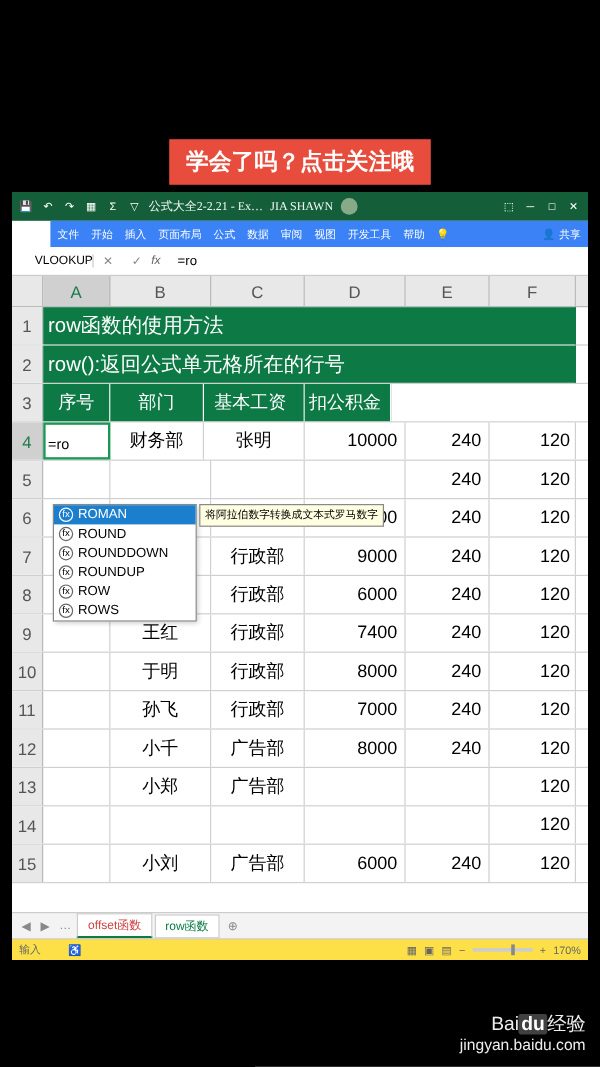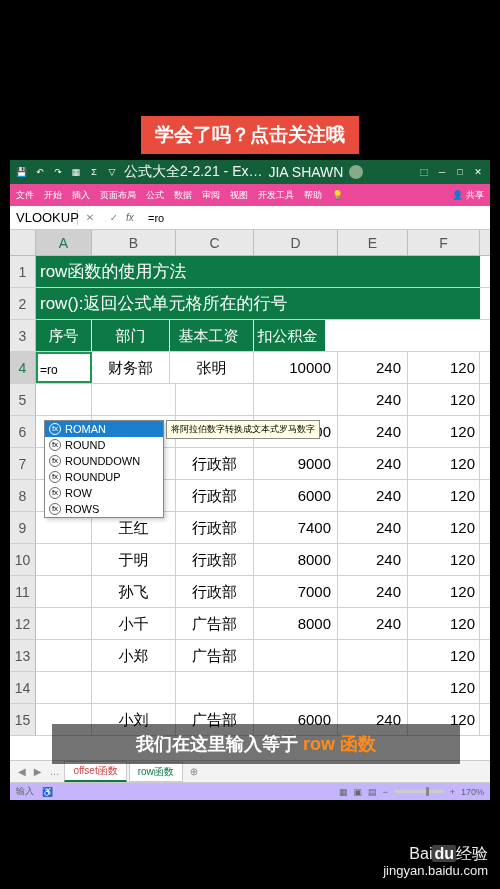--- a/index.html
+++ b/index.html
@@ -2,25 +2,25 @@
 <html><head>
   <meta charset="utf-8">
   <style>
     * { margin: 0; padding: 0; box-sizing: border-box; font-family: "Microsoft YaHei", sans-serif; }
     body { width: 500px; height: 889px; background: #000; position: relative; overflow: hidden; }
     .top-caption { position: absolute; top: 116px; left: 50%; transform: translateX(-50%); background: #e74c3c; color: #fff; padding: 6px 14px; font-size: 19px; font-weight: bold; white-space: nowrap; }
     .excel-window { position: absolute; top: 160px; left: 10px; right: 10px; height: 640px; background: #fff; }
     .title-bar { background: #145f3a; color: #fff; height: 24px; display: flex; align-items: center; font-size: 9px; padding: 0 6px; gap: 6px; }
     .title-bar .icon { width: 12px; display: inline-flex; justify-content: center; }
     .title-spacer { flex: 1; }
-    .title-text { font-size: 14px; opacity: 0.95; }
-    .menu-bar { background: #ec4899; color: #fff; height: 22px; display: flex; align-items: center; font-size: 9px; padding: 0 6px; gap: 10px; }
+    .title-text { font-size: 10px; opacity: 0.95; font-family: Liberation Serif, serif; }
+    .menu-bar { background: #3b82f6; color: #fff; height: 22px; display: flex; align-items: center; font-size: 9px; padding: 0 6px; gap: 10px; margin-left: 32px; }
     .menu-bar .share { margin-left: auto; }
     .name-box-row { background: #fff; height: 24px; display: flex; align-items: center; border-bottom: 1px solid #ccc; font-size: 11px; }
-    .name-box { width: 68px; padding-left: 6px; border-right: 1px solid #ccc; font-size: 13px; }
+    .name-box { width: 68px; padding-left: 19px; border-right: 1px solid #ccc; font-size: 10px; }
     .fx-icons { width: 48px; display: flex; justify-content: space-around; color: #888; font-size: 10px; }
     .fx-label { width: 18px; font-style: italic; color: #666; font-size: 10px; }
     .formula-input { flex: 1; padding-left: 4px; font-size: 11px; }
     .grid { background: #fff; position: relative; }
     .grid-header { display: flex; background: #e8e8e8; border-bottom: 1px solid #bbb; height: 26px; }
     .corner { width: 26px; background: #e8e8e8; border-right: 1px solid #bbb; }
     .col-h { text-align: center; border-right: 1px solid #bbb; line-height: 26px; font-size: 14px; color: #555; }
     .col-h.active { background: #d0d0d0; color: #1b7a4a; }
     .col-A { width: 56px; }
     .col-B { width: 84px; }
@@ -49,21 +49,21 @@
     .ac-item.selected .ac-icon { border-color: #fff; }
     .ac-tooltip { position: absolute; top: 190px; left: 156px; background: #ffffe1; border: 1px solid #888; padding: 2px 4px; font-size: 9px; white-space: nowrap; z-index: 10; }
     .bottom-caption { position: absolute; top: 564px; left: 42px; right: 30px; background: rgba(0,0,0,0.55); color: #fff; padding: 8px 8px; font-size: 18px; font-weight: bold; text-align: center; z-index: 20; }
     .bottom-caption .hl { color: #ff8c1a; }
     .sheet-tabs { position: absolute; bottom: 18px; left: 0; right: 0; height: 22px; background: #f3f3f3; border-top: 1px solid #ccc; display: flex; align-items: center; font-size: 10px; padding-left: 4px; }
     .sheet-tabs .nav { color: #888; padding: 0 4px; }
     .tab { padding: 2px 8px; border: 1px solid #ccc; background: #fff; margin: 0 1px; }
     .tab.active { color: #d04242; border-bottom: 2px solid #0d7a46; }
     .tab.green { color: #0d7a46; }
     .tab-add { padding: 0 6px; color: #888; }
-    .status-bar { position: absolute; bottom: 0; left: 0; right: 0; height: 18px; background: #c4b5fd; border-top: 1px solid #ccc; display: flex; align-items: center; font-size: 9px; color: #666; padding: 0 6px; }
+    .status-bar { position: absolute; bottom: 0; left: 0; right: 0; height: 18px; background: #fde047; border-top: 1px solid #ccc; display: flex; align-items: center; font-size: 9px; color: #666; padding: 0 6px; gap: 15px; }
     .status-bar .right { margin-left: auto; display: flex; gap: 6px; align-items: center; }
     .zoom-slider { width: 50px; height: 3px; background: #ccc; position: relative; }
     .zoom-thumb { position: absolute; left: 65%; top: -3px; width: 3px; height: 9px; background: #888; }
     .watermark { position: absolute; bottom: 10px; right: 12px; color: #eee; font-size: 13px; text-align: right; line-height: 1.2; }
     .watermark .logo { font-size: 16px; }
     .watermark .logo b { background: #404040; color: #fff; padding: 0 2px; border-radius: 2px; }
   </style>
 </head>
 <body>
 
@@ -292,21 +292,18 @@
       <span>▤</span>
       <span>−</span>
       <div class="zoom-slider">
           <div class="zoom-thumb"></div>
         </div>
       <span>+</span>
       <span>170%</span>
     </div>
   </div>
 
-  <div class="bottom-caption">
-    <span>我们在这里输入等于</span><span class="hl"> row 函数</span>
-  </div>
 </div>
 
 <div class="watermark">
   <div class="logo"><span>Bai</span><b>du</b><span>经验</span></div>
   <div>jingyan.baidu.com</div>
 </div>
 
 </body></html>

